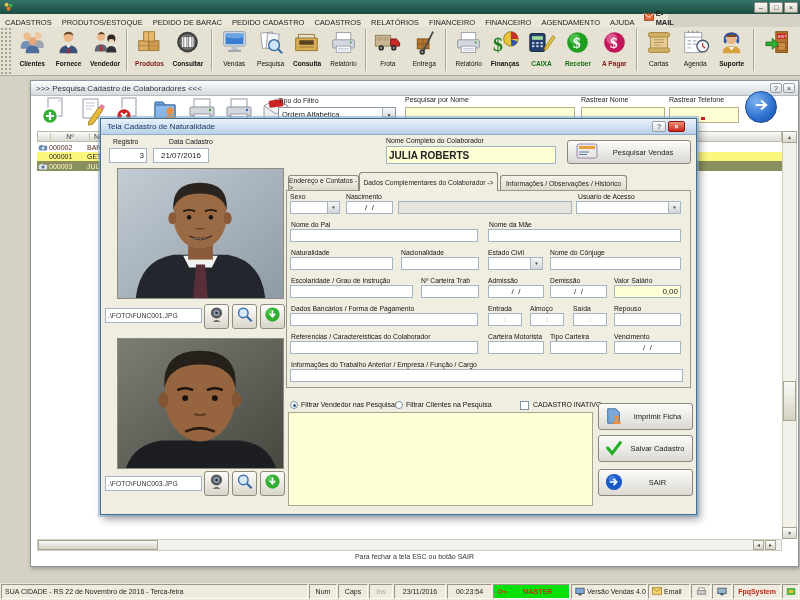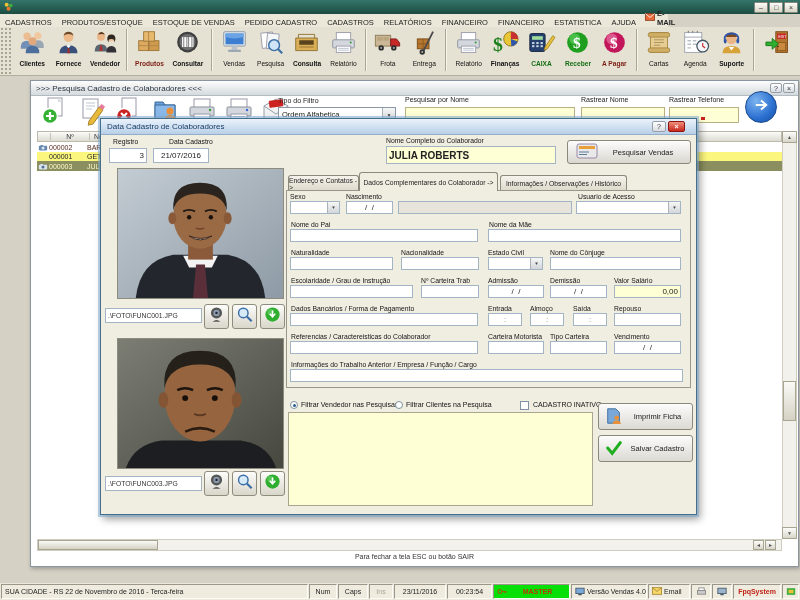--- a/index.html
+++ b/index.html
@@ -126,27 +126,27 @@
     <span class="winctrl">
       <span class="wbtn">–</span>
       <span class="wbtn">□</span>
       <span class="wbtn">×</span>
     </span>
   </div>
 
   <div class="menubar">
     <span class="menu-item">CADASTROS</span>
     <span class="menu-item">PRODUTOS/ESTOQUE</span>
-    <span class="menu-item">ESTOQUE DE VENDAS</span>
+    <span class="menu-item">PEDIDO DE BARAC</span>
     <span class="menu-item">PEDIDO CADASTRO</span>
     <span class="menu-item">CADASTROS</span>
     <span class="menu-item">RELATÓRIOS</span>
     <span class="menu-item">FINANCEIRO</span>
     <span class="menu-item">FINANCEIRO</span>
-    <span class="menu-item">ESTATISTICA</span>
+    <span class="menu-item">AGENDAMENTO</span>
     <span class="menu-item">AJUDA</span>
     <span class="menu-email">
       <span><svg width="10" height="8" viewBox="0 0 12 9">
             <rect x=".5" y=".5" width="11" height="8" fill="#e86a3a" stroke="#8a3a1a"></rect>
             <path d="M.5.5L6 5 11.5.5" fill="none" stroke="#fff"></path>
           </svg></span>
       <span>E-MAIL</span>
     </span>
   </div>
 
@@ -478,21 +478,21 @@
     <div class="hscroll" style="left:6px;top:458px;width:745px;height:12px"></div>
     <div class="sc-thumb" style="left:7px;top:459px;width:120px;height:10px"></div>
     <span class="sc-arrow" style="left:722px;top:459px;width:11px;height:10px">◄</span>
     <span class="sc-arrow" style="left:734px;top:459px;width:11px;height:10px">►</span>
 
     <div class="swin-footer" style="top:472px">Para fechar a tela ESC ou botão SAIR</div>
   </div>
 
   <div class="dialog">
     <div class="dlg-title">
-      <span>Data Cadastro de Colaboradores</span>
+      <span>Tela Cadastro de Naturalidade</span>
     </div>
     <span class="dxbtn dhelp" style="left:551px;top:2px">?</span>
     <span class="dxbtn dclose" style="left:567px;top:2px">×</span>
 
     <span class="dlbl" style="left:12px;top:19px">Registro</span>
     <input class="dinp" style="left: 8px; top: 29px; width: 38px; height: 15px; text-align: right;" value="3">
     <span class="dlbl" style="left:68px;top:19px">Data Cadastro</span>
     <input class="dinp" style="left: 52px; top: 29px; width: 56px; height: 15px; text-align: center;" value="21/07/2016">
 
     <span class="dlbl" style="left:285px;top:18px">Nome Completo do Colaborador</span>
@@ -684,20 +684,28 @@
       <span class="albl">Salvar Cadastro</span>
     </div>
     <div class="abtn" style="left:497px;top:284px">
       <span><svg viewBox="0 0 20 20">
             <path d="M3 2h9l4 4v12H3z" fill="#7aa8d8" stroke="#3a6a9a"></path>
             <circle cx="13" cy="12" r="2.6" fill="#e8913a"></circle>
             <path d="M8.5 19q0-4 4.5-4t4.5 4z" fill="#e8913a"></path>
           </svg></span>
       <span class="albl">Imprimir Ficha</span>
     </div>
+    <div class="abtn" style="left:497px;top:350px">
+      <span><svg viewBox="0 0 20 20">
+            <circle cx="10" cy="10" r="9" fill="#1a5ac8"></circle>
+            <circle cx="8" cy="7" r="4" fill="#5a92e8" opacity=".65"></circle>
+            <path d="M5.5 10h7M9.5 6.5l3.5 3.5-3.5 3.5" stroke="#fff" stroke-width="1.8" fill="none"></path>
+          </svg></span>
+      <span class="albl">SAIR</span>
+    </div>
   </div>
 
   <div class="statusbar">
     <div class="seg" style="flex:1">
         <span>SUA CIDADE - RS 22 de Novembro de 2016 - Terca-feira</span>
       </div>
     <div class="seg" style="width:28px;justify-content:center">Num</div>
     <div class="seg" style="width:30px;justify-content:center">Caps</div>
     <div class="seg gray" style="width:24px;justify-content:center">Ins</div>
     <div class="seg" style="width:52px;justify-content:center">23/11/2016</div>

